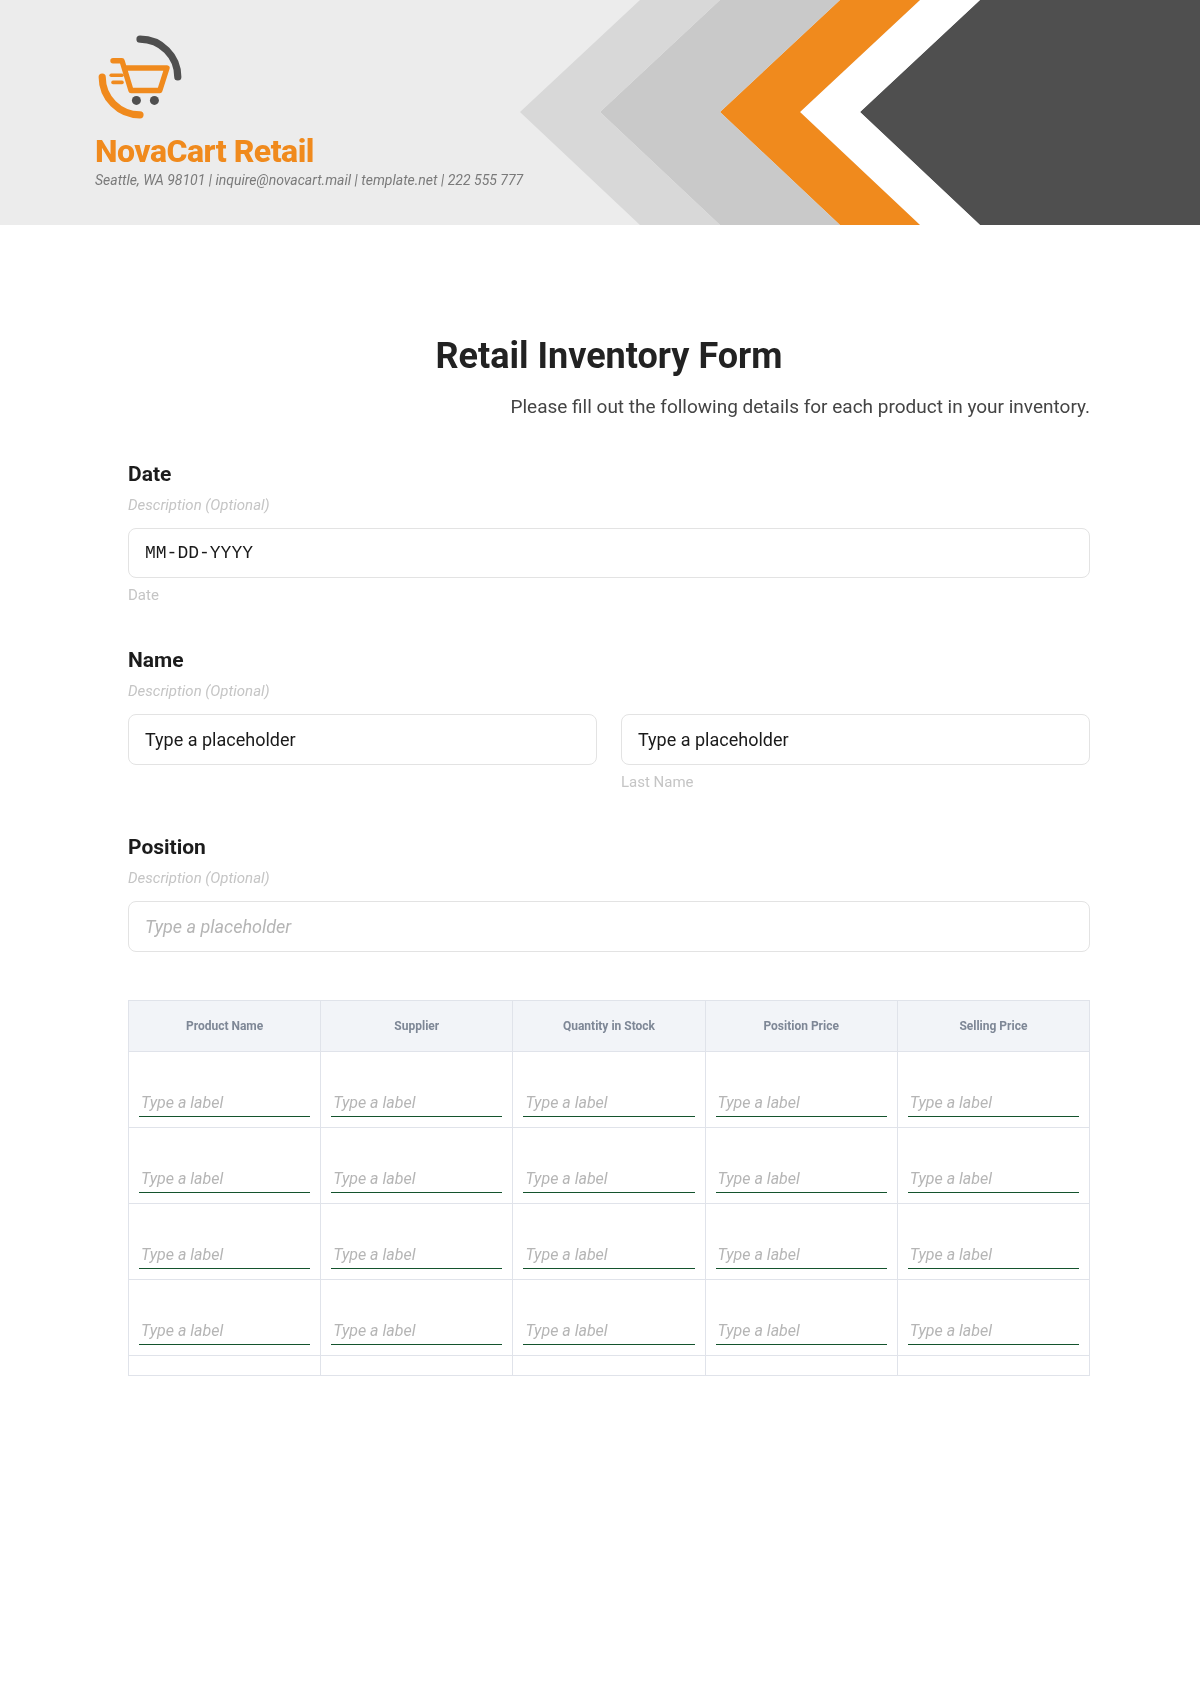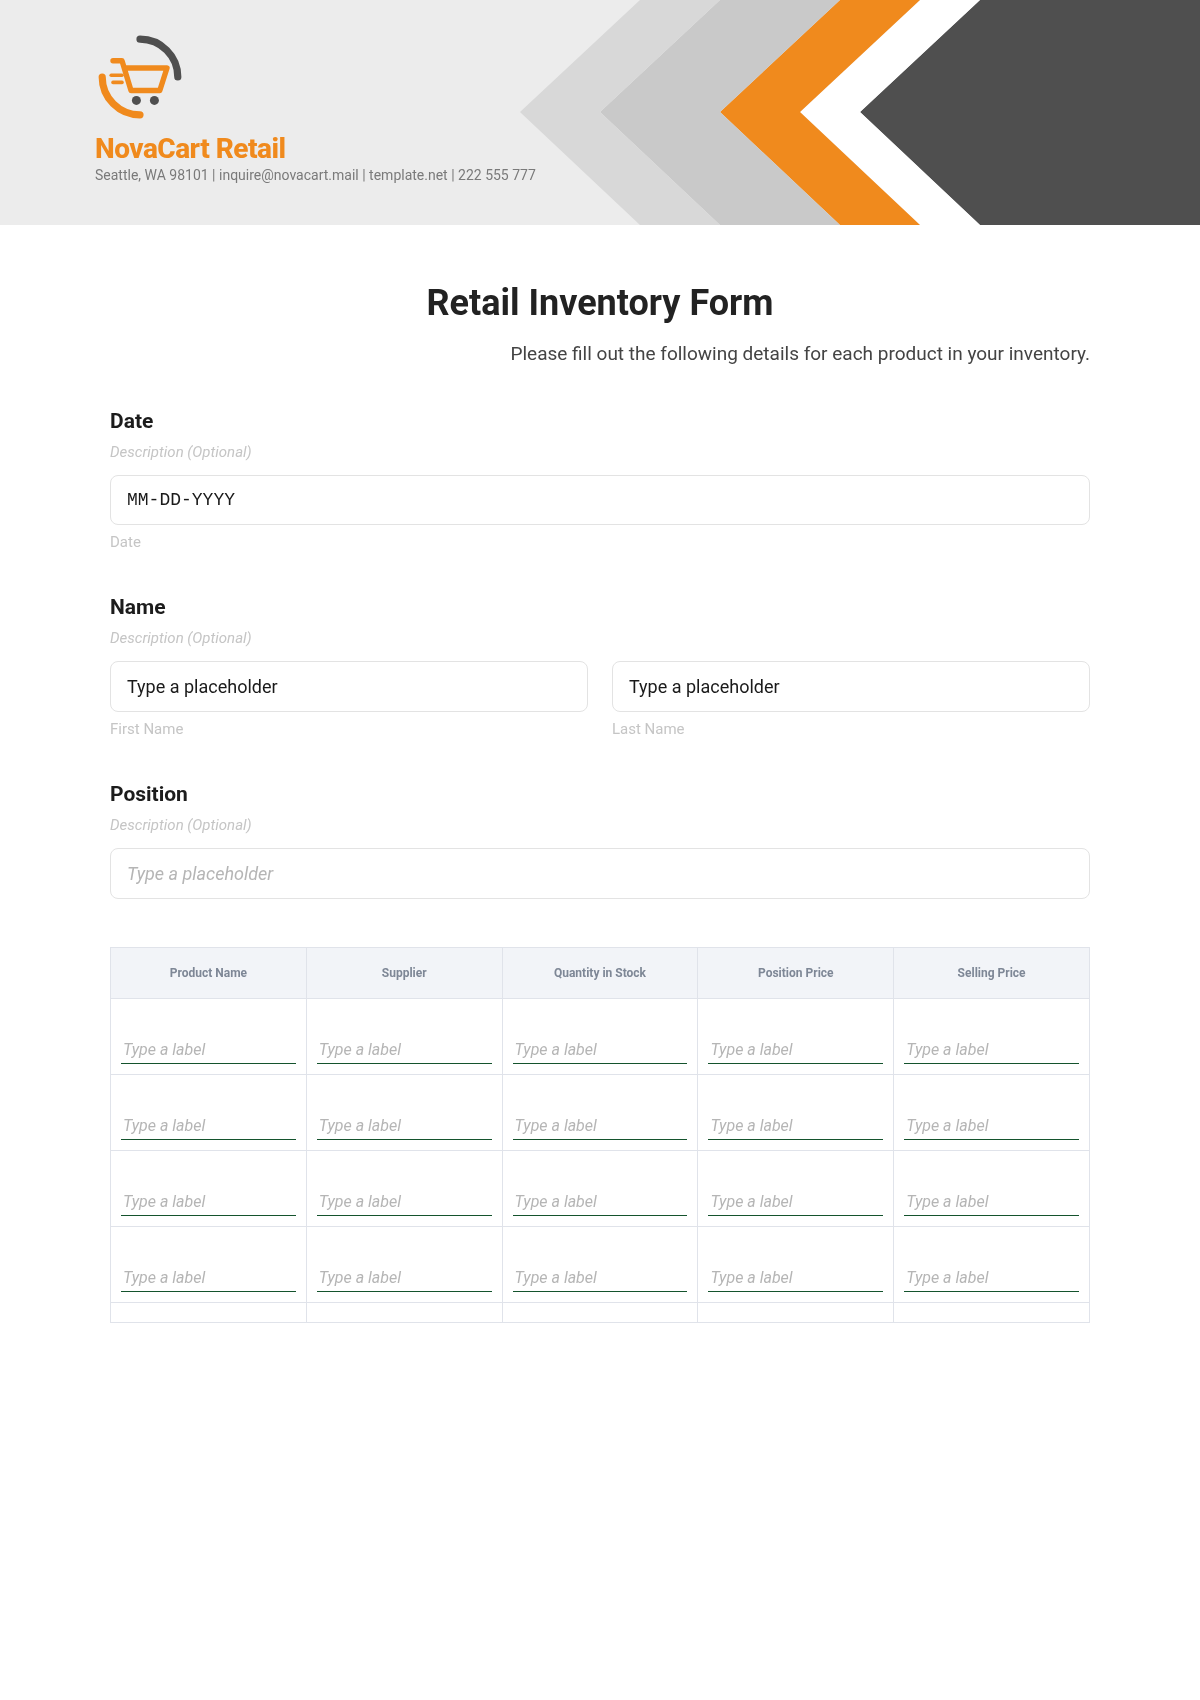--- a/index.html
+++ b/index.html
@@ -1,23 +1,23 @@
 <!DOCTYPE html>
 <html><head>
 <meta charset="utf-8">
 <style>
 * { box-sizing: border-box; margin: 0; padding: 0; }
 body { font-family: -apple-system, BlinkMacSystemFont, "Segoe UI", Roboto, Helvetica, Arial, sans-serif; background: #fff; color: #1a1a1a; width: 1200px; }
 .header-band { background: #ececec; height: 225px; position: relative; overflow: hidden; }
 .chevrons { position: absolute; right: 0; top: 0; height: 225px; width: 680px; }
 .logo-block { position: absolute; left: 95px; top: 32px; }
 .logo-icon { width: 90px; height: 90px; }
-.company-name { font-size: 28px; font-weight: 800; color: #f08a1d; margin-top: 6px; letter-spacing: -0.5px; }
-.contact-line { font-size: 14px; color: #7a7a7a; margin-top: 2px; }
-.form-area { padding: 57px 110px 40px 110px; }
+.company-name { font-size: 32px; font-weight: 800; color: #f08a1d; margin-top: 6px; letter-spacing: -0.5px; }
+.contact-line { font-size: 14px; color: #7a7a7a; margin-top: 2px; font-style: italic; }
+.form-area { padding: 110px 110px 40px 110px; margin-left: 18px; }
 .form-title { font-size: 36px; font-weight: 700; text-align: center; color: #222; }
 .form-subtitle { font-size: 19px; text-align: right; color: #444; margin-top: 18px; }
 .field-section { margin-top: 44px; }
 .field-label { font-size: 21px; font-weight: 700; color: #1c1c1c; }
 .field-desc { font-size: 15px; font-style: italic; color: #c5c5c5; margin-top: 10px; }
 .field-input { width: 100%; margin-top: 14px; padding: 14px 16px; font-size: 18px; border: 1px solid #e3e3e3; border-radius: 8px; color: #333; font-family: inherit; }
 .field-input::placeholder { color: #b5b5b5; font-style: italic; }
 .field-sublabel { font-size: 15px; color: #c5c5c5; margin-top: 8px; }
 .two-col { display: flex; gap: 24px; }
 .two-col > div { flex: 1; }
@@ -63,21 +63,20 @@
     <input class="field-input" style="font-family: &quot;Courier New&quot;, monospace; color: rgb(26, 26, 26);" placeholder="MM-DD-YYYY" value="MM-DD-YYYY">
     <div class="field-sublabel">Date</div>
   </div>
 
   <div class="field-section">
     <div class="field-label">Name</div>
     <div class="field-desc">Description (Optional)</div>
     <div class="two-col" style="margin-top:14px;">
       <div>
         <input class="field-input" style="margin-top: 0px; color: rgb(26, 26, 26);" value="Type a placeholder">
-        <div class="field-sublabel">First Name</div>
       </div>
       <div>
         <input class="field-input" style="margin-top: 0px; color: rgb(26, 26, 26);" value="Type a placeholder">
         <div class="field-sublabel">Last Name</div>
       </div>
     </div>
   </div>
 
   <div class="field-section">
     <div class="field-label">Position</div>

